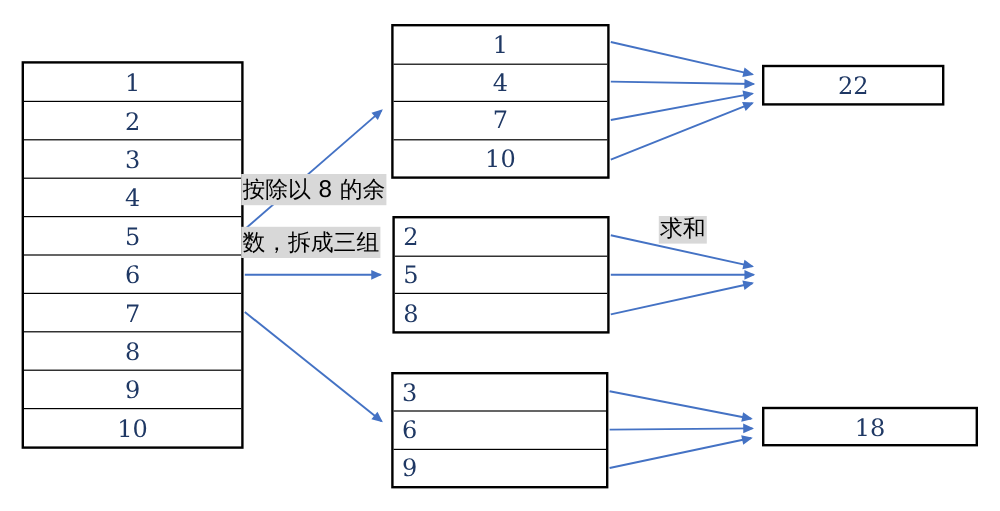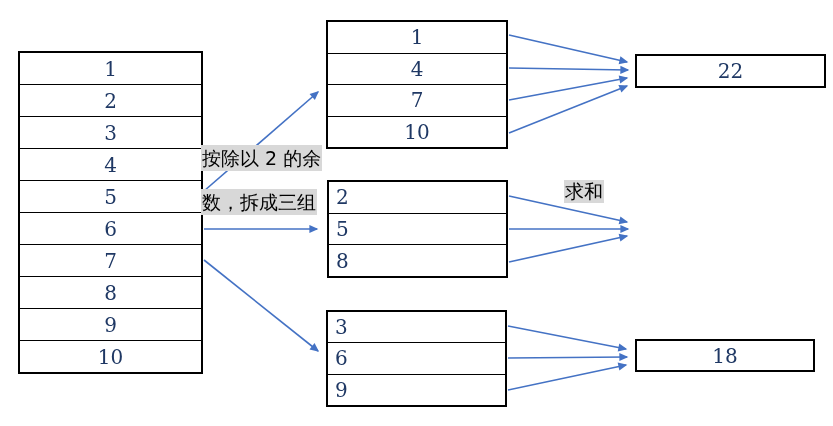--- a/index.html
+++ b/index.html
@@ -29,21 +29,21 @@
   }
   .cjklabel{
     position:absolute;z-index:3;font-size:19px;color:#000;line-height:26px;
     white-space:nowrap;
   }
   .cjklabel .hl{
     display:block;width:fit-content;background:var(--highlight,#D8D8D8);
     padding:0 1px;
   }
   .cjklabel .hl + .hl{margin-top:18px;}
-  .sumlabel{line-height:23px;margin-left:15px;}
+  .sumlabel{line-height:23px;}
 </style>
 </head>
 <body>
 
 <div class="canvas">
 
   <svg class="arrows" width="833" height="426" viewBox="0 0 833 426">
     <defs>
       <marker id="ah" viewBox="0 0 10 10" refX="8.5" refY="5" markerWidth="11" markerHeight="9" orient="auto" markerUnits="userSpaceOnUse">
         <path class="arrowhead" d="M0,0.5 L10,5 L0,9.5 z"></path>
@@ -133,28 +133,28 @@
         <span>3</span>
       </div>
     <div class="row">
         <span>6</span>
       </div>
     <div class="row">
         <span>9</span>
       </div>
   </div>
 
-  <div class="resbox" style="left:635px;top:54px;width:191px;height:34px;">
+  <div class="resbox" style="left:635px;top:54px;width:152px;height:34px;">
     <span>22</span>
   </div>
   <div class="resbox" style="left:635px;top:339px;width:180px;height:33px;">
     <span>18</span>
   </div>
 
   <div class="cjklabel" style="left:201px;top:145px;">
-    <span class="hl">按除以 2 的余</span>
+    <span class="hl">按除以 8 的余</span>
     <span class="hl">数，拆成三组</span>
   </div>
   <div class="cjklabel sumlabel" style="left:549px;top:180px;">
     <span class="hl">求和</span>
   </div>
 
 </div>
 
 </body></html>

